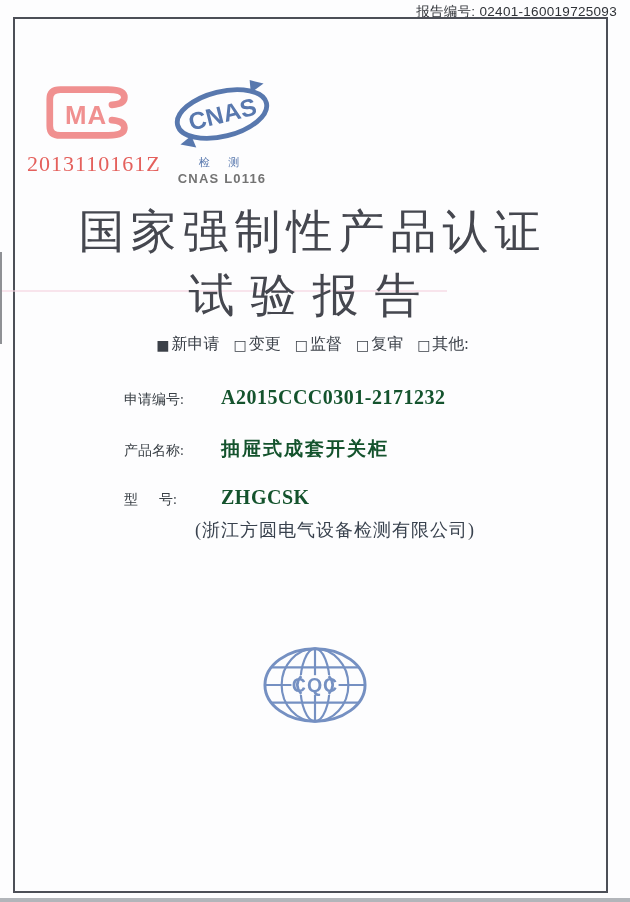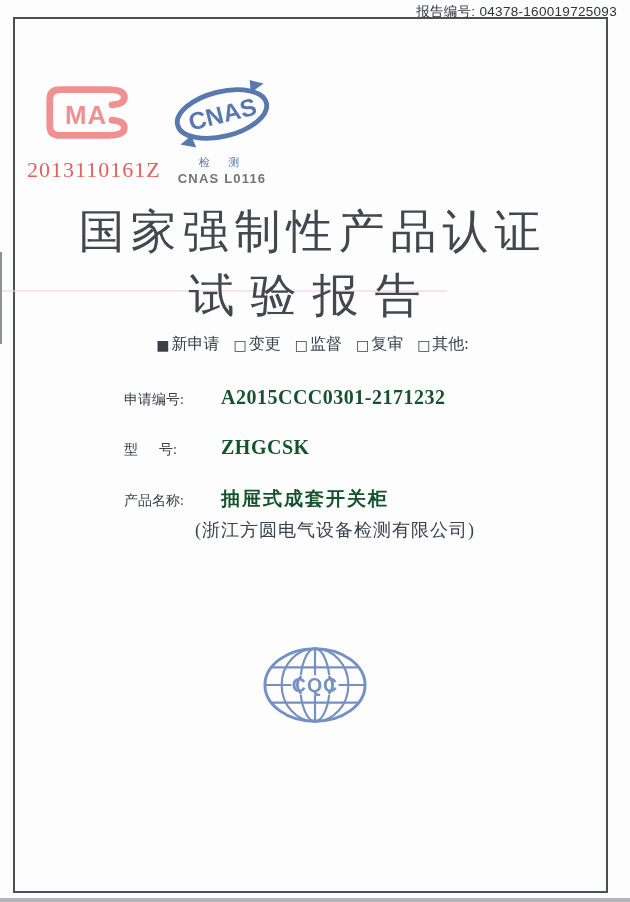--- a/index.html
+++ b/index.html
@@ -28,21 +28,21 @@
 
   
   .scan-bottom { position:absolute; left:0; bottom:0; width:100%; height:4px; background:#b2b5ba; }
   .scan-left { position:absolute; left:0; top:252px; width:2px; height:92px; background:#8f9195; }
   .pink-line { position:absolute; left:0; top:290px; width:447px; height:2px; background:#f4cfdc; opacity:.55; }
 
   
   .cma { position:absolute; left:27px; top:84px; width:124px; text-align:center; }
   .cma-number {
     font-family:"Liberation Serif", serif;
-    font-size:22px; color:#e4605c; letter-spacing:1px; margin-top:12px;
+    font-size:22px; color:#e4605c; letter-spacing:1px; margin-top:6px;
     white-space:nowrap;
   }
 
   
   .cnas { position:absolute; left:168px; top:78px; width:108px; text-align:center; }
   .cnas-sub1 { font-size:11px; color:#5878ae; letter-spacing:6px; margin-top:1px;
                font-family:Liberation Mono, monospace; }
   .cnas-sub2 { font-size:13px; color:#737373; letter-spacing:1.2px; font-weight:600;
                font-family:"Liberation Sans", sans-serif; margin-top:1px; white-space:nowrap; }
 
@@ -75,21 +75,21 @@
 
   svg text { font-family:"Liberation Sans", sans-serif; }
 </style>
 </head>
 <body>
 
 <div class="page">
 
   <div class="report-line">
     <span>报告编号:</span>
-    <span>04378-160019725093</span>
+    <span>02401-160019725093</span>
   </div>
 
   <div class="frame"></div>
 
   <div class="pink-line"></div>
   <div class="scan-left"></div>
   <div class="scan-bottom"></div>
 
   <div class="cma">
     <svg width="88" height="57" viewBox="0 0 92 58">
@@ -139,26 +139,26 @@
       <span>其他:</span>
     </span>
   </div>
 
   <div class="fields">
     <div class="field-row">
       <span class="field-label">申请编号:</span>
       <span class="field-value value-latin">A2015CCC0301-2171232</span>
     </div>
     <div class="field-row">
+      <span class="field-label">产品名称:</span>
+      <span class="field-value value-cjk">抽屉式成套开关柜</span>
+    </div>
+    <div class="field-row">
       <span class="field-label">型      号:</span>
       <span class="field-value value-latin">ZHGCSK</span>
-    </div>
-    <div class="field-row">
-      <span class="field-label">产品名称:</span>
-      <span class="field-value value-cjk">抽屉式成套开关柜</span>
     </div>
     <div class="org-line2">(浙江方圆电气设备检测有限公司)</div>
   </div>
 
   <div class="cqc">
     <svg width="106" height="80" viewBox="0 0 108 80">
       <g fill="none" stroke="#7590c2" stroke-width="2.2">
         <ellipse cx="54" cy="40" rx="51" ry="37" stroke-width="3"></ellipse>
         <ellipse cx="54" cy="40" rx="34" ry="37"></ellipse>
         <ellipse cx="54" cy="40" rx="15" ry="37"></ellipse>

